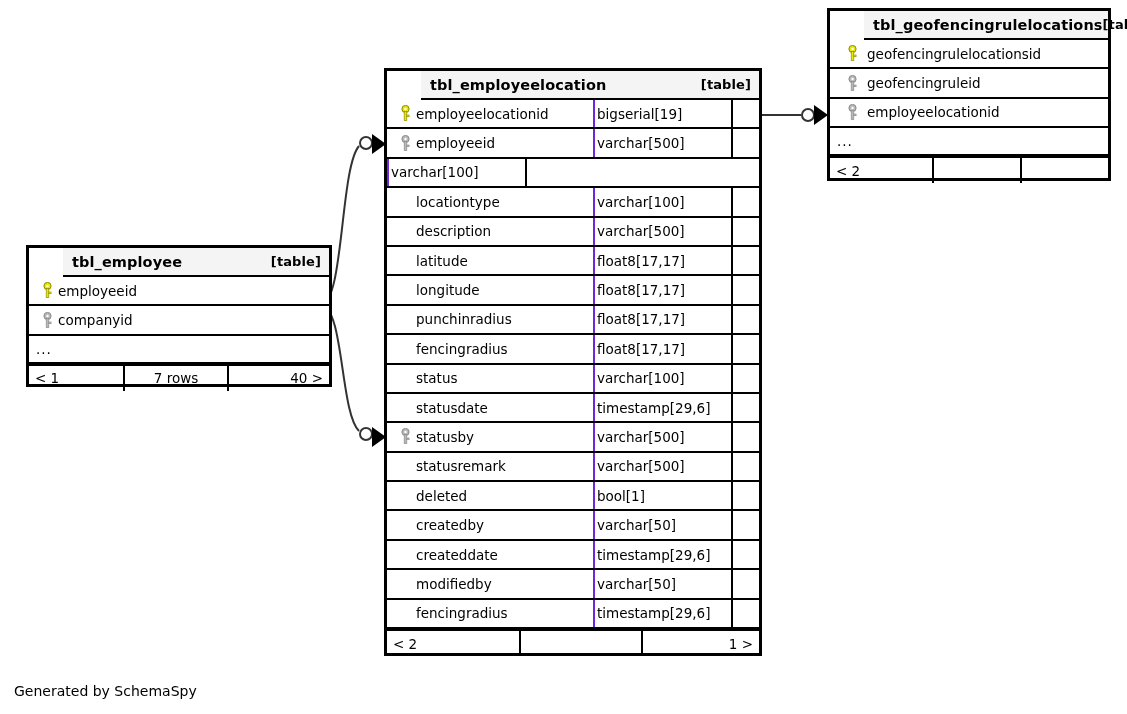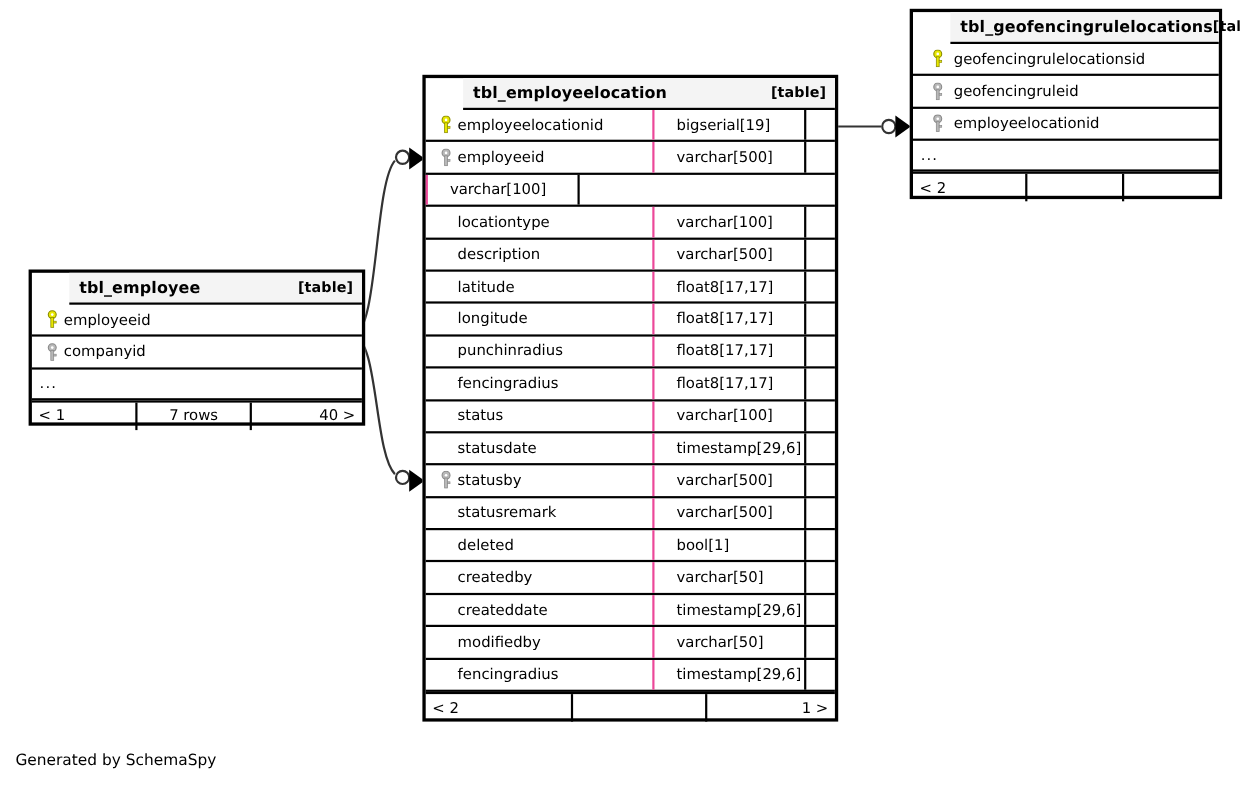--- a/index.html
+++ b/index.html
@@ -74,23 +74,23 @@
     align-items: center;
     padding-left: 7px;
     font-size: 13.5px;
     white-space: nowrap;
     overflow: hidden;
   }
   .cell-type {
     box-sizing: border-box;
     display: flex;
     align-items: center;
-    padding-left: 20px;
+    padding-left: 2px;
     font-size: 13.5px;
-    border-left: 2px solid #ec4899;
+    border-left: 2px solid #6d28d9;
     white-space: nowrap;
     overflow: hidden;
   }
   .cell-anchor {
     box-sizing: border-box;
     border-left: 2px solid #000000;
   }
 
   .keyslot {
     width: 22px;

